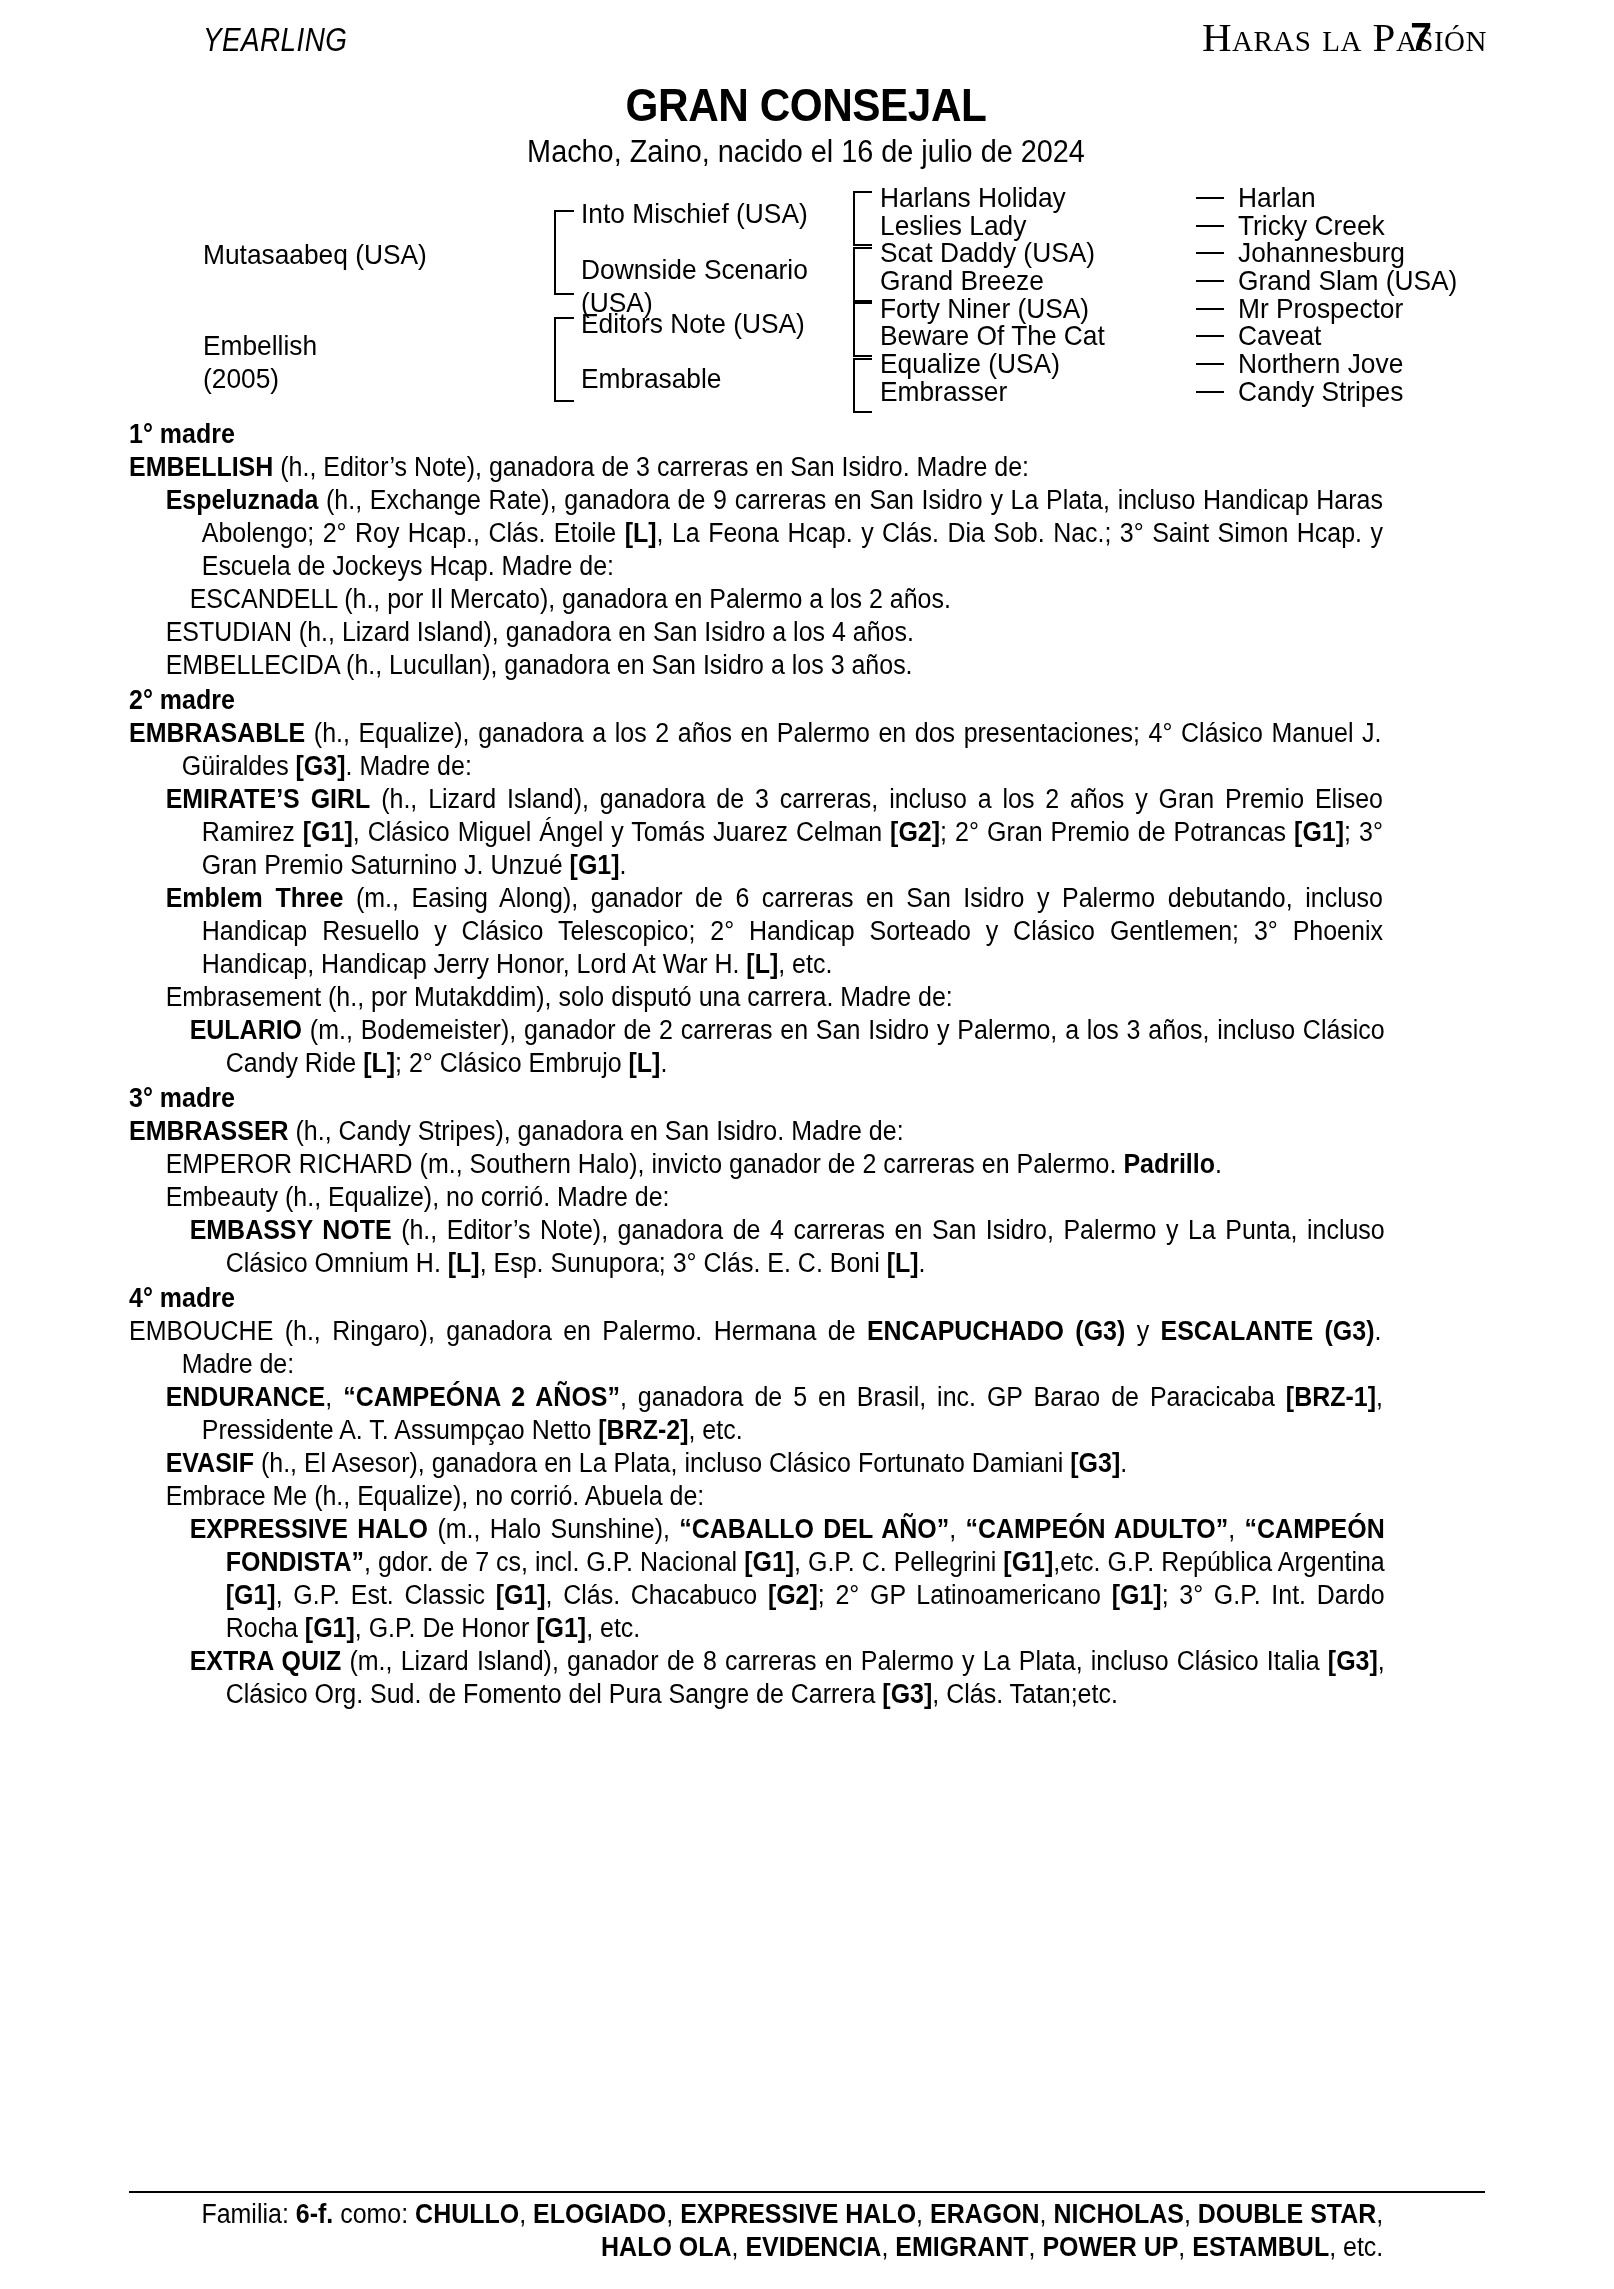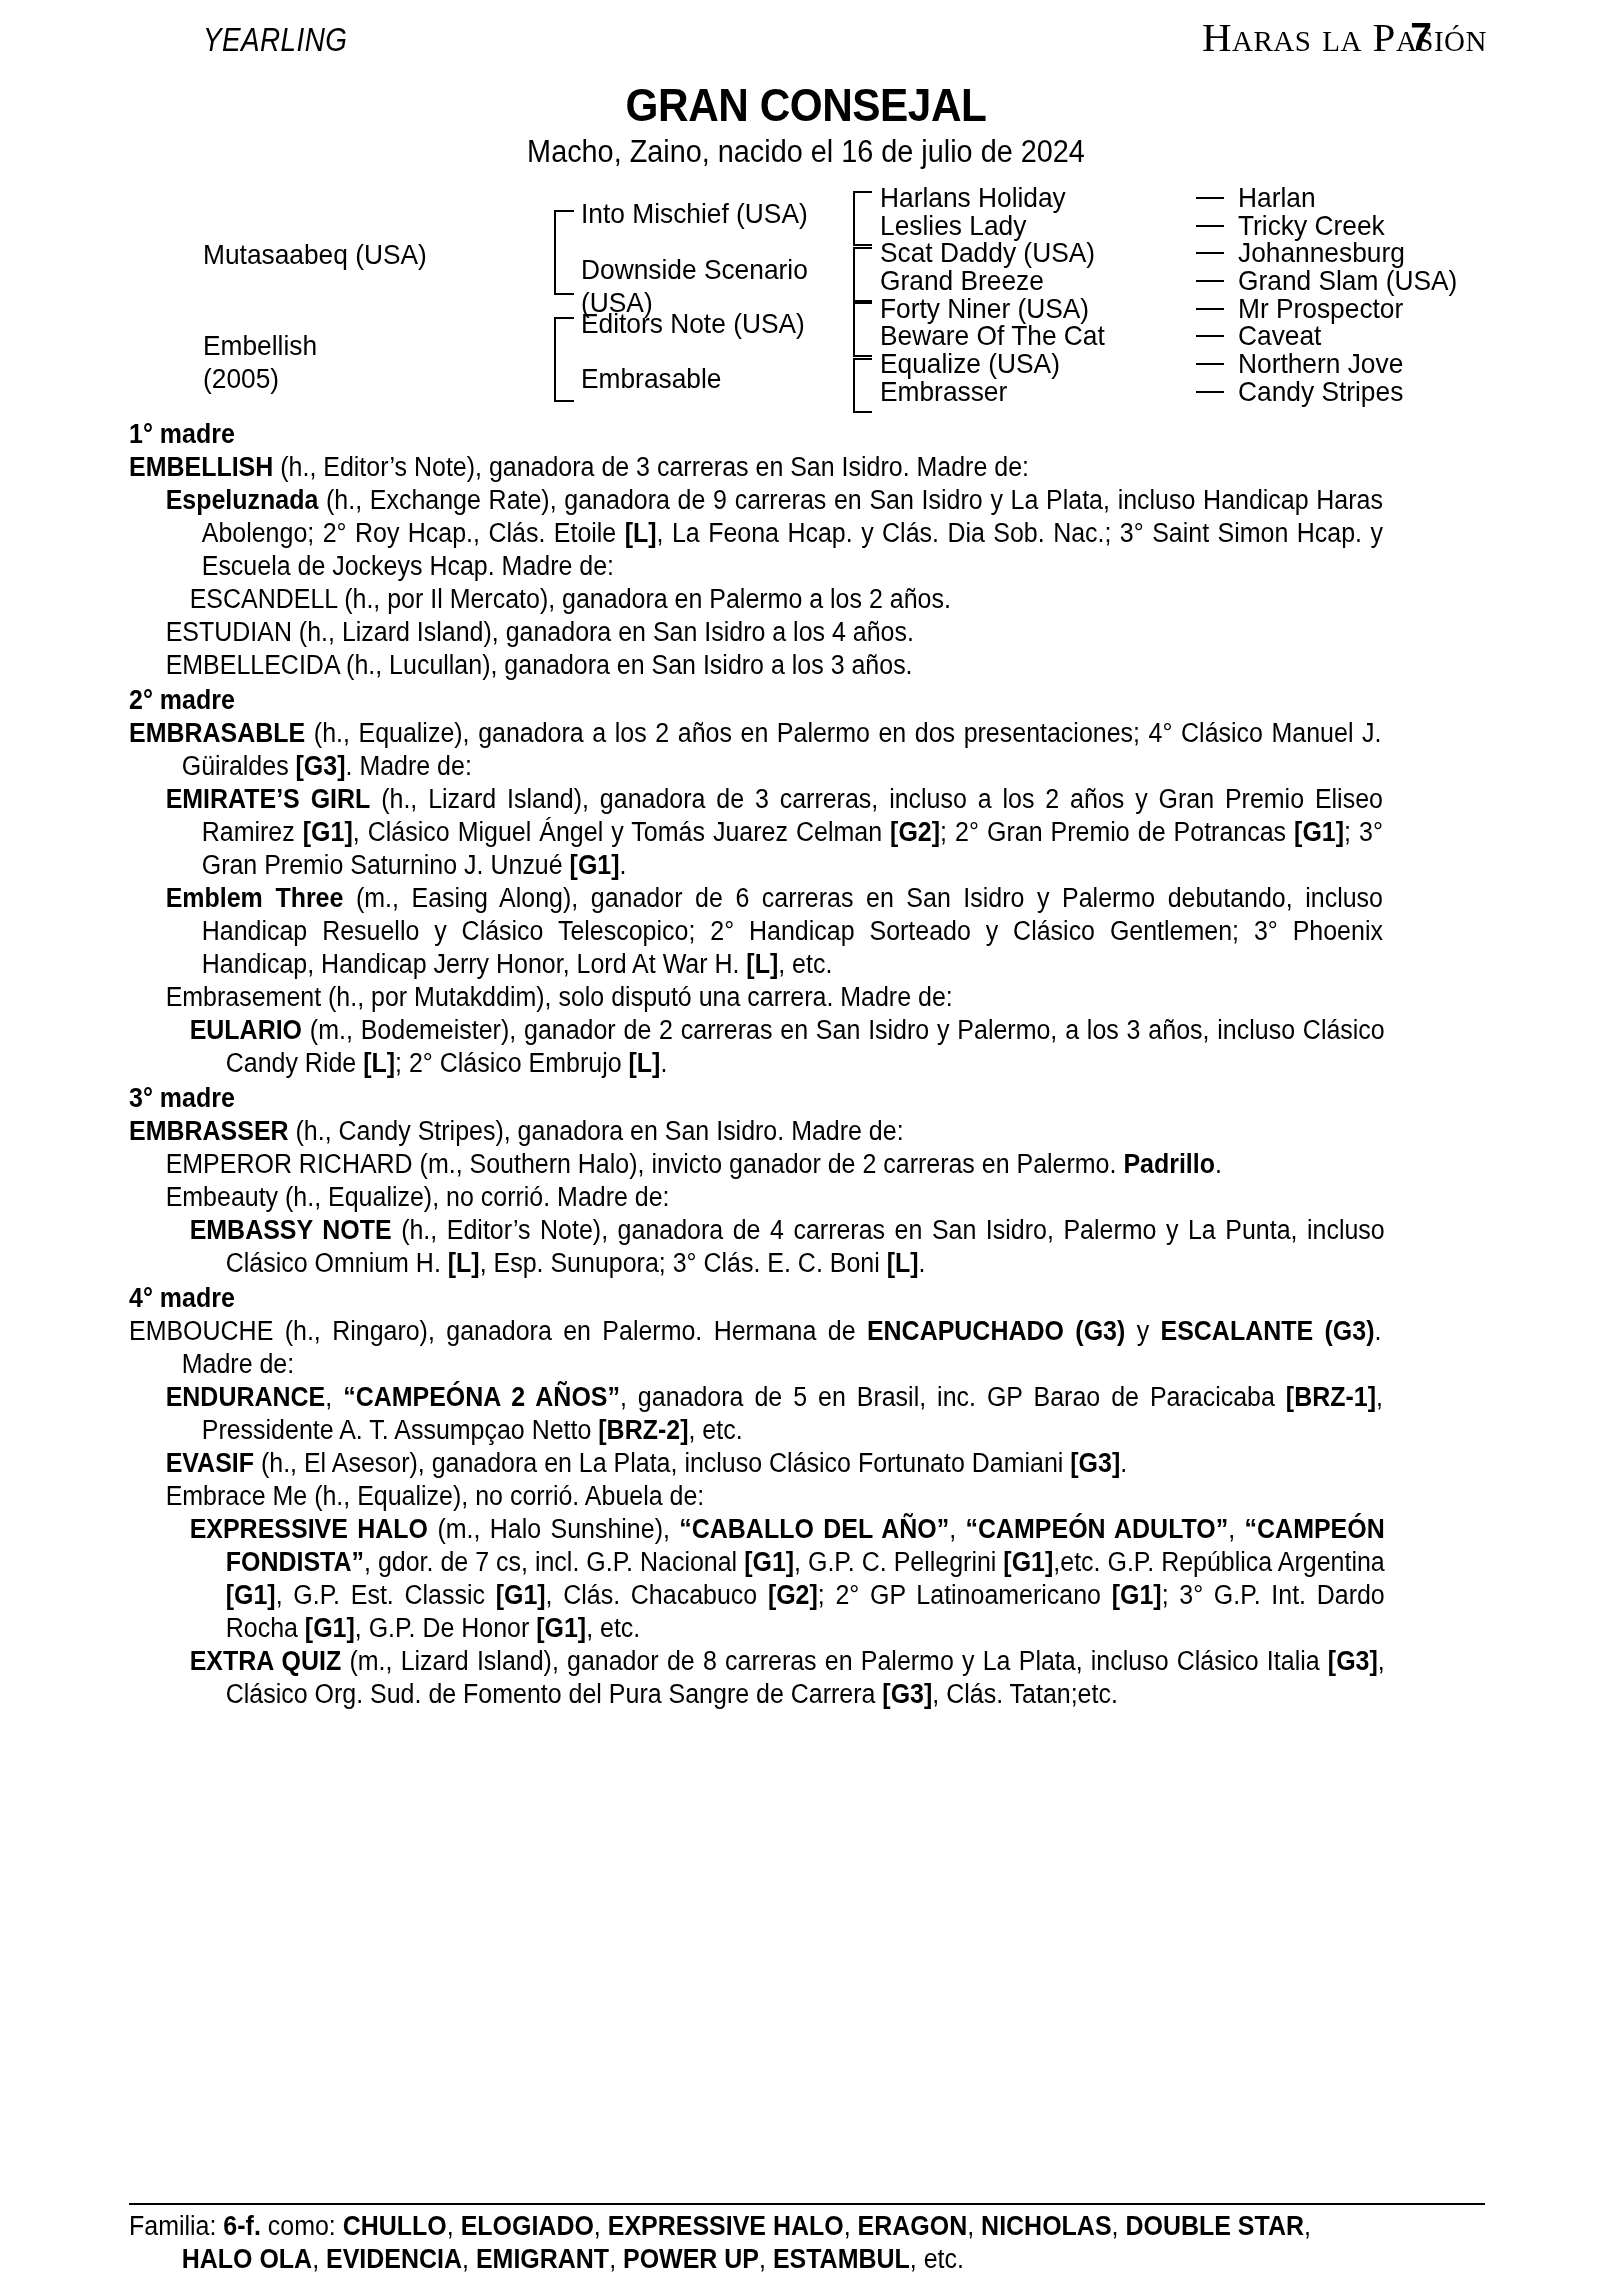--- a/index.html
+++ b/index.html
@@ -129,21 +129,22 @@
   .p1  { padding-left: 57px; text-indent: -39px; margin-left: 20px; }
   .p2  { padding-left: 57px; text-indent: -39px; margin-left: 44px; }
   .justify { text-align: justify; }
   b, .b { font-weight: bold; }
 
   
   .footer {
     position: absolute;
     left: 35px;
     right: 35px;
-    bottom: 14px;
+    bottom: 26px;
+    text-align: right;
   }
   .footer-rule {
     border-top: 2.8px solid #000;
     margin-bottom: 5.5px;
   }
   .footer-text {
     font-size: 27px;
     line-height: 33px;
     padding-left: 57px;
     text-indent: -57px;

